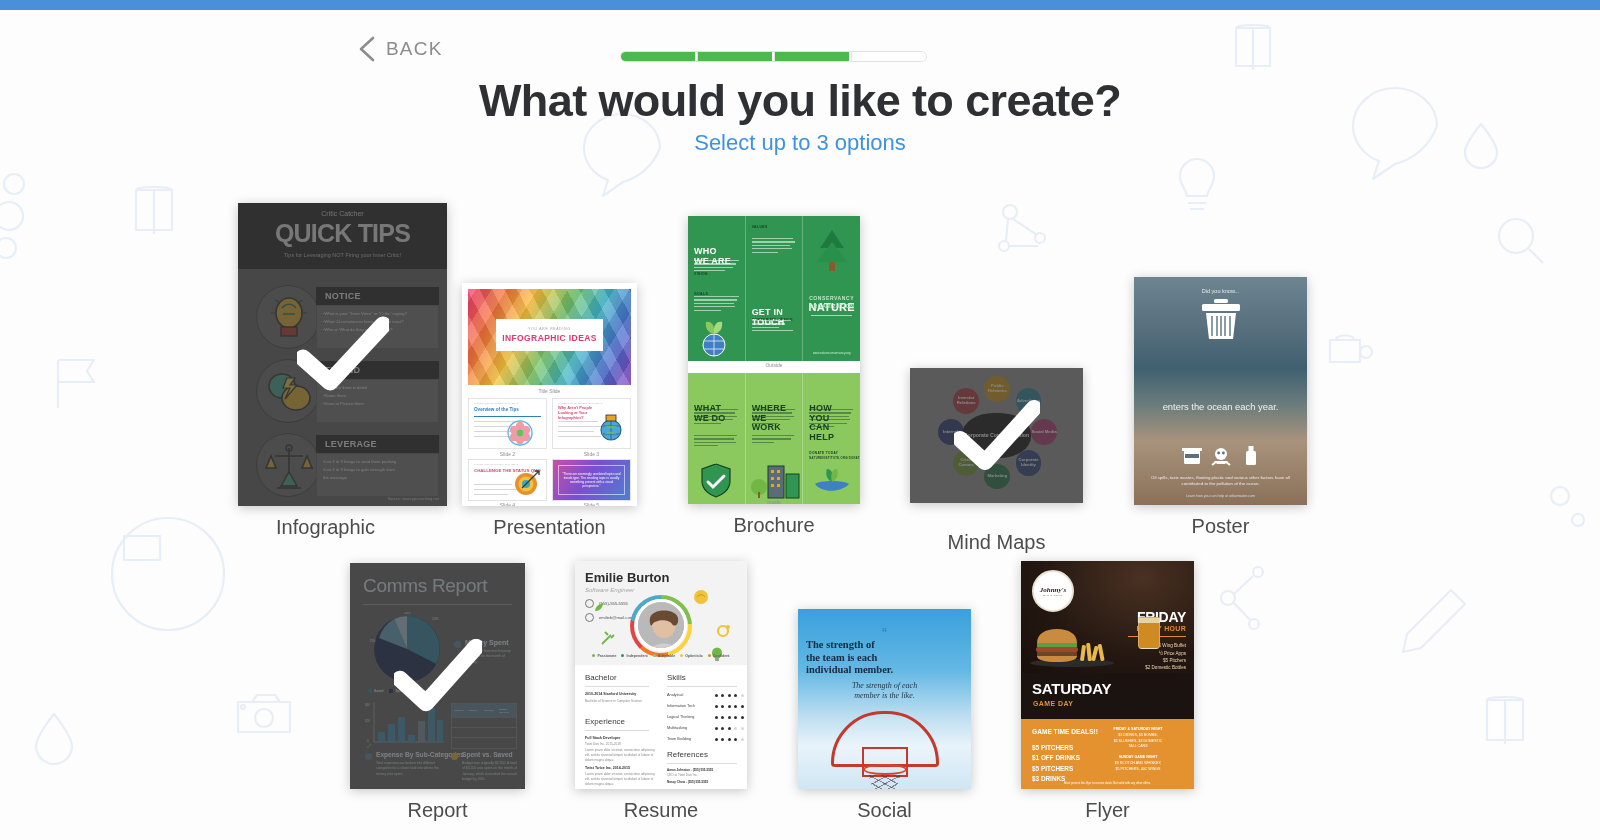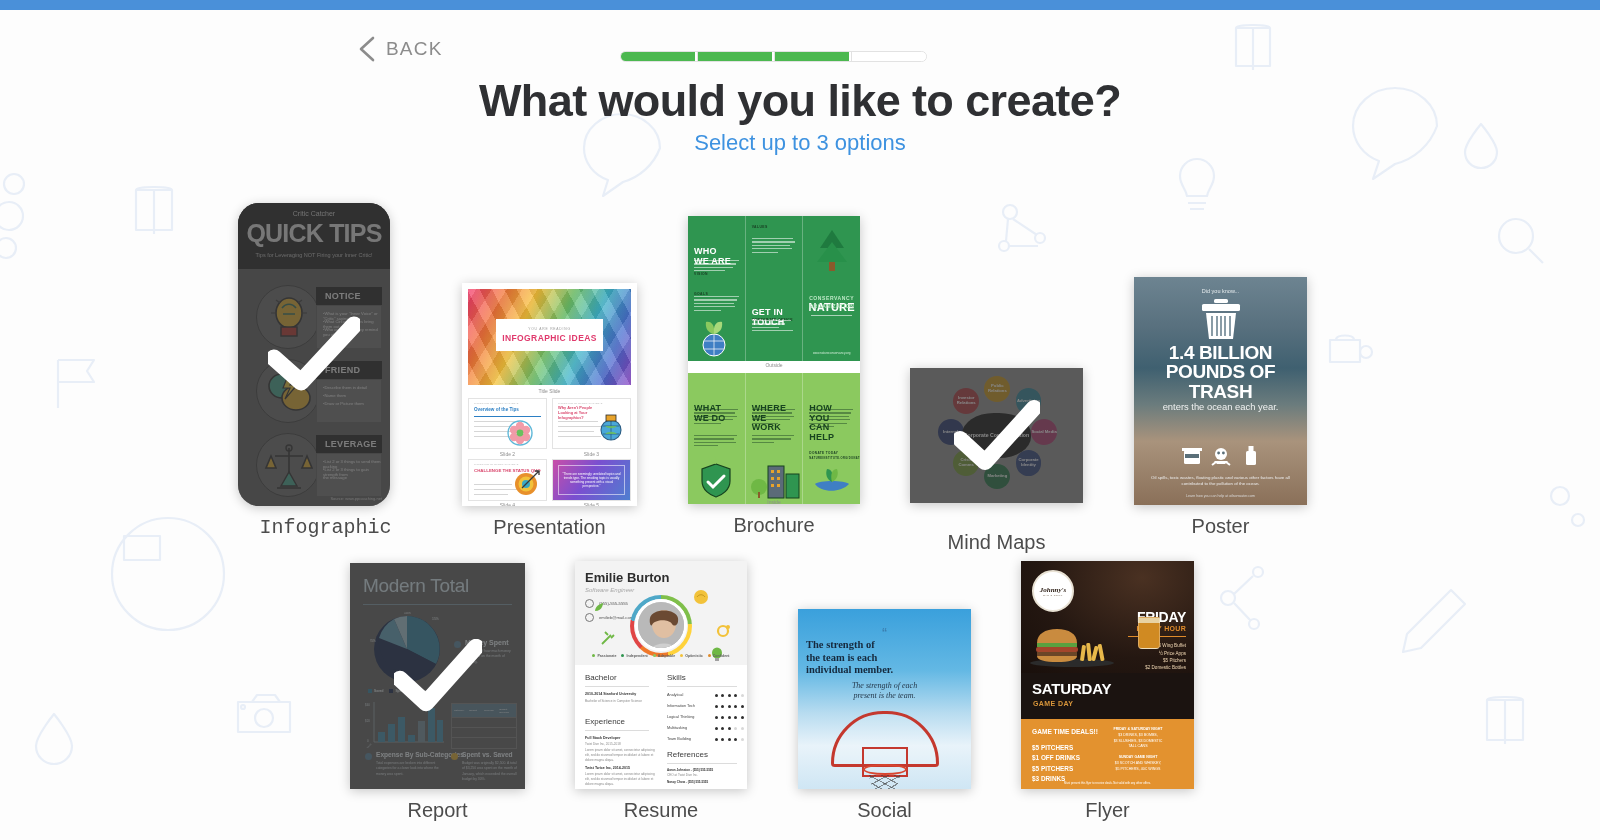--- a/index.html
+++ b/index.html
@@ -278,21 +278,21 @@
     <div class="seg"></div>
   </div>
 
   <h1 id="title">What would you like to create?</h1>
   <div id="subtitle">Select up to 3 options</div>
 </div>
 
 <div id="grid">
 
   <div class="card-wrap" style="left:238px; top:203px; width:175px;">
-    <div class="thumb-shell ig" style="width:152px; height:303px;border-radius:21px;">
+    <div class="thumb-shell ig" style="width:209px; height:303px;">
       <div class="ig-head">
         <div class="ig-kicker">Critic Catcher</div>
         <div class="ig-title">QUICK TIPS</div>
         <div class="ig-sub">Tips for Leveraging NOT Firing your Inner Critic!</div>
       </div>
 
       <div class="ig-row" style="top:80px;">
         <div class="ig-circ">
           <svg width="64" height="64" viewBox="0 0 64 64">
               <ellipse cx="32" cy="27" rx="13" ry="15" fill="#d8a52b" stroke="#2a2a2a" stroke-width="1.6"></ellipse>
@@ -347,21 +347,21 @@
           <i style="top:21px">the message</i>
         </div>
       </div>
       <div class="ig-src">Source: www.ppcoaching.net</div>
 
       <div class="overlay"></div>
       <svg class="check" width="92" height="78" viewBox="0 0 92 78">
         <path d="M6 42 L33 66 L86 9" stroke="#fff" stroke-width="17" fill="none" stroke-linecap="round" stroke-linejoin="round"></path>
       </svg>
     </div>
-    <div class="label" style="top:313px;font-family:Liberation Mono, monospace;">Infographic</div>
+    <div class="label" style="top:313px;">Infographic</div>
   </div>
 
   <div class="card-wrap" style="left:462px; top:283px; width:175px;">
     <div class="thumb-shell pr" style="width:175px; height:223px;">
       <div class="pr-hero">
         <div class="pr-card">
           <s>YOU ARE READING</s>
           <b>INFOGRAPHIC IDEAS</b>
         </div>
       </div>
@@ -593,23 +593,20 @@
     <div class="thumb-shell po" style="width:173px; height:228px;">
       <div class="po-did">Did you know...</div>
       <svg style="position:absolute; left:50%; transform:translateX(-50%); top:21px;" width="46" height="42" viewBox="0 0 46 42">
         <rect x="16" y="1" width="14" height="4" rx="1.6" fill="#fff"></rect>
         <rect x="4" y="6" width="38" height="7" rx="1.6" fill="#fff"></rect>
         <path d="M8 15h30l-3 26H11z" fill="#fff"></path>
         <g stroke="#6d8491" stroke-width="1.6">
             <path d="M14 18v20M19 18v20M23 18v20M27 18v20M32 18v20"></path>
           </g>
       </svg>
-      <div class="po-big" style="white-space:pre-line;">1.4 BILLION
-POUNDS OF
-TRASH</div>
       <div class="po-en">enters the ocean each year.</div>
       <svg style="position:absolute; left:50%; transform:translateX(-50%); bottom:38px;" width="82" height="22" viewBox="0 0 82 22">
         <g fill="#fff">
           <rect x="4" y="5" width="16" height="14" rx="1.5"></rect>
             <rect x="2" y="3" width="20" height="3"></rect>
           <rect x="5" y="9" width="14" height="4" fill="#5a6f79"></rect>
           <circle cx="41" cy="9" r="6"></circle>
             <circle cx="38.6" cy="8" r="1.4" fill="#5a6f79"></circle>
             <circle cx="43.4" cy="8" r="1.4" fill="#5a6f79"></circle>
           <path d="M34 16h14l-3 3h-8z"></path>
@@ -619,21 +616,21 @@
         </g>
       </svg>
       <div class="po-body">Oil spills, toxic wastes, floating plastic and various other factors have all contributed to the pollution of the ocean.</div>
       <div class="po-learn">Learn how you can help at oilsonwater.com</div>
     </div>
     <div class="label" style="top:238px;">Poster</div>
   </div>
 
   <div class="card-wrap" style="left:350px; top:563px; width:175px;">
     <div class="thumb-shell rp" style="width:175px; height:226px;">
-      <div class="rp-t">Modern Total</div>
+      <div class="rp-t">Comms Report</div>
       <div class="rp-rule"></div>
 
       <svg style="position:absolute; left:20px; top:49px;" width="74" height="74" viewBox="0 0 74 74">
         <circle cx="37" cy="37" r="33" fill="#13244a"></circle>
         <path d="M37 37 L37 4 A33 33 0 0 1 66 52 Z" fill="#2f7f9e"></path>
         <path d="M37 37 L66 52 A33 33 0 0 1 9 26 Z" fill="#13244a"></path>
         <path d="M37 37 L9 26 A33 33 0 0 1 24 7 Z" fill="#5b9bb5"></path>
         <path d="M37 37 L24 7 A33 33 0 0 1 37 4 Z" fill="#9dbfcc"></path>
         <text x="34" y="2" font-size="3.4" fill="#dfe7ea">10%</text>
         <text x="62" y="8" font-size="3.4" fill="#dfe7ea">15%</text>
@@ -816,21 +813,21 @@
     <div class="label" style="top:238px;">Resume</div>
   </div>
 
   <div class="card-wrap" style="left:798px; top:609px; width:173px;">
     <div class="thumb-shell so" style="width:173px; height:180px;">
       <div class="so-q">“</div>
       <div class="so-m" style="white-space:pre-line;">The strength of
 the team is each
 individual member.</div>
       <div class="so-m2" style="white-space:pre-line;">The strength of each
-present is the team.</div>
+member is the like.</div>
       <div>
         <div class="so-board"></div>
         <div class="so-sq"></div>
         <div class="so-rim"></div>
         <div class="so-net"></div>
       </div>
     </div>
     <div class="label" style="top:190px;">Social</div>
   </div>
 

